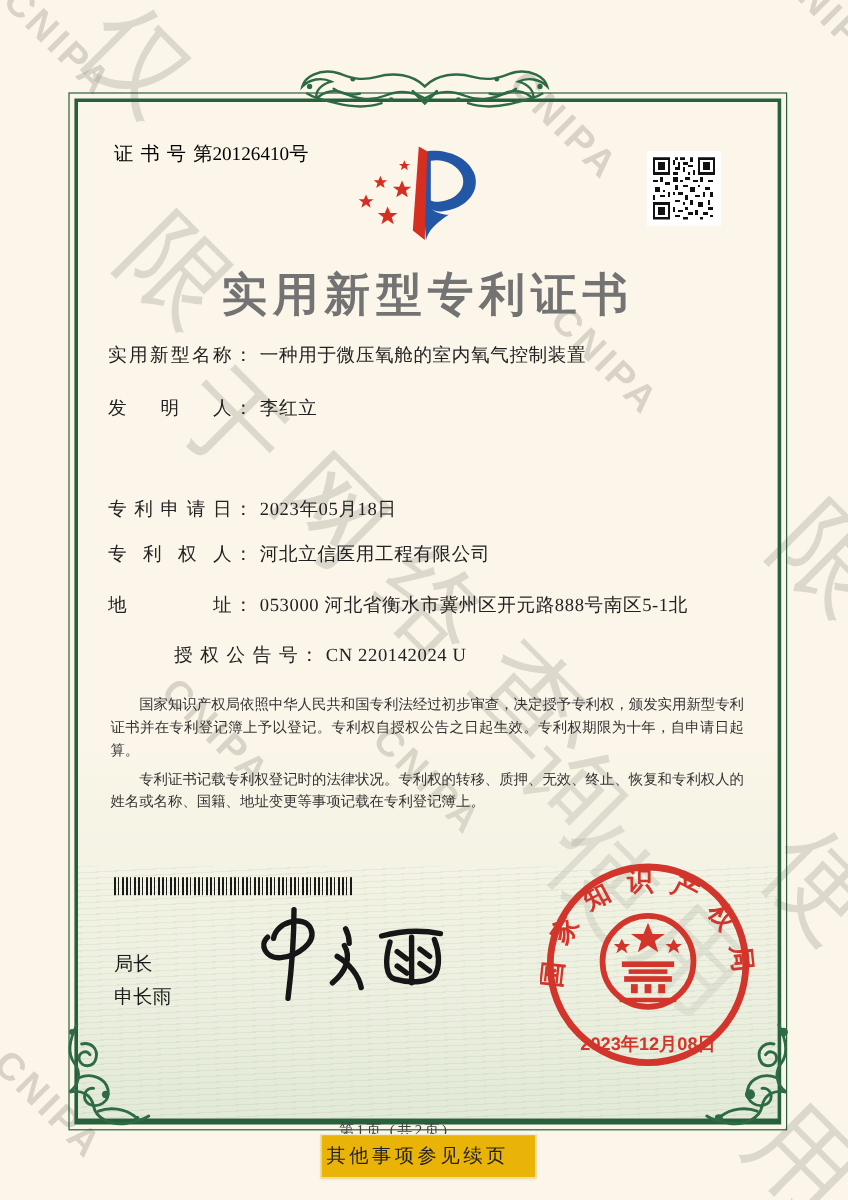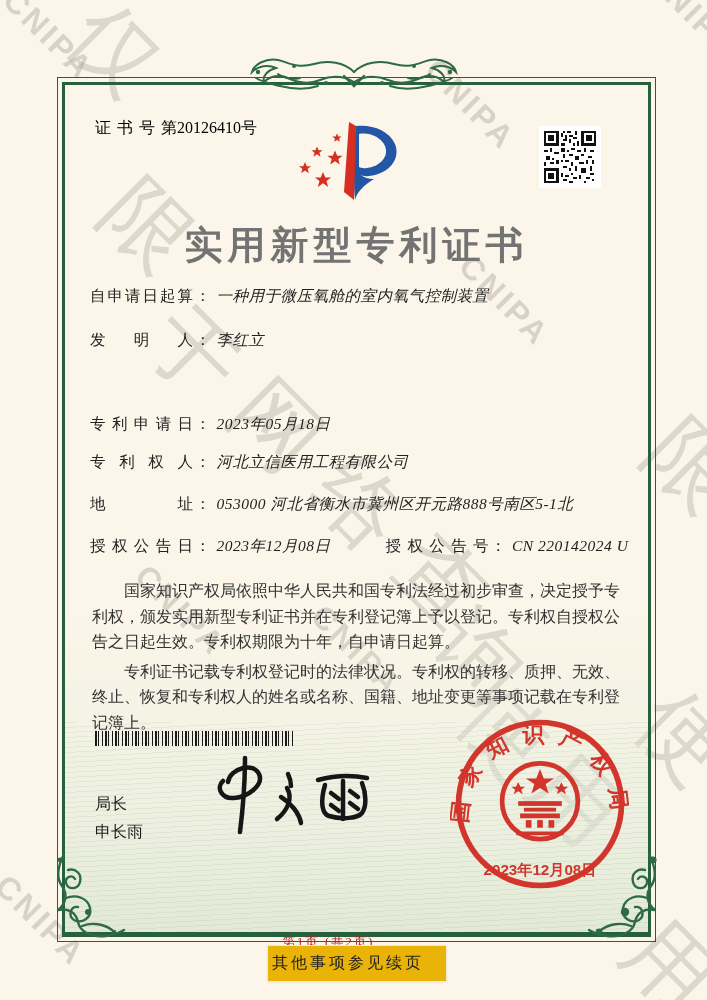--- a/index.html
+++ b/index.html
@@ -32,34 +32,34 @@
   .content { position:absolute; left:0; top:0; width:707px; height:1000px; z-index:4; }
   .cert-no { position:absolute; left:95px; top:118px; font-size:16px; color:#000000; }
   .cert-no .lbl { letter-spacing:6px; }
   .logo { position:absolute; left:293px; top:122px; }
   .qr { position:absolute; left:539px; top:126px; width:62px; height:62px; background:#fff; padding:5px; }
   .title { position:absolute; left:57px; top:220px; width:599px; text-align:center;
            font-size:38px; font-weight:700; letter-spacing:5px; color:#737373; }
   .row { position:absolute; left:90px; width:540px; font-size:15.5px; color:#222; white-space:nowrap; }
   .row .lbl { display:inline-block; width:103px; text-align:justify; text-align-last:justify; vertical-align:bottom; }
   .row .colon { display:inline-block; margin:0 6px 0 2px; }
-  .row .val { letter-spacing:0.5px;font-style:italic; }
+  .row .val { letter-spacing:0.5px; }
   .row2 { display:flex; }
   .row2 .grp2 { margin-left:55px; }
-  .paras { position:absolute; left:92px; top:578px; width:528px; font-size:16px;
+  .paras { position:absolute; left:92px; top:578px; width:528px; font-size:12px;
            line-height:1.6; color:#333; text-align:justify; }
   .paras p { text-indent:2em; margin-bottom:4px; }
   .barcode { position:absolute; left:95px; top:731px; width:200px; height:15px;
              background:repeating-linear-gradient(90deg,#1a1a1a 0 2px,transparent 2px 3px,#1a1a1a 3px 4px,transparent 4px 7px,#1a1a1a 7px 8px,transparent 8px 10px); }
   .signer { position:absolute; left:95px; top:790px; font-family:"Liberation Sans","DejaVu Sans",sans-serif;
             font-size:16px; color:#1c1c1c; line-height:1.75; }
   .signature { position:absolute; left:200px; top:752px; }
   .seal { position:absolute; left:450px; top:714px; }
   .page-num { position:absolute; left:57px; top:934px; width:543px; text-align:center;
-              font-size:12.5px; color:#b91c1c; letter-spacing:2px; }
+              font-size:12.5px; color:#404040; letter-spacing:2px; }
   .footer-note { position:absolute; left:267px; top:945px; width:180px; 
                  background:#eab308; border:1px solid #efe9d8; box-shadow:0 1px 2px rgba(0,0,0,0.06);
                  font-size:16px; letter-spacing:3px; color:#222; padding:7px 4px; }
 </style>
 </head>
 <body>
 
 <div class="page">
 
   <span class="wm wm-char" style="left:72px;  top:-8px;">仅</span>
@@ -211,38 +211,35 @@
           <rect x="12" y="24" width="2" height="1"></rect>
           <rect x="19" y="24" width="1" height="1"></rect>
         <rect x="22" y="20" width="2" height="1"></rect>
           <rect x="23" y="23" width="1" height="1"></rect>
       </g>
     </svg>
 
     <div class="title">实用新型专利证书</div>
 
     <div class="row" style="top:286px;">
-      <span class="lbl">自申请日起算</span><span class="colon">：</span><span class="val">一种用于微压氧舱的室内氧气控制装置</span>
+      <span class="lbl">实用新型名称</span><span class="colon">：</span><span class="val">一种用于微压氧舱的室内氧气控制装置</span>
     </div>
     <div class="row" style="top:330px;">
       <span class="lbl">发明人</span><span class="colon">：</span><span class="val">李红立</span>
     </div>
     <div class="row" style="top:414px;">
       <span class="lbl">专利申请日</span><span class="colon">：</span><span class="val">2023年05月18日</span>
     </div>
     <div class="row" style="top:452px;">
       <span class="lbl">专利权人</span><span class="colon">：</span><span class="val">河北立信医用工程有限公司</span>
     </div>
     <div class="row" style="top:494px;">
       <span class="lbl">地址</span><span class="colon">：</span><span class="val">053000 河北省衡水市冀州区开元路888号南区5-1北</span>
     </div>
     <div class="row row2" style="top:536px;">
-      <span class="grp">
-        <span class="lbl">授权公告日</span><span class="colon">：</span><span class="val">2023年12月08日</span>
-      </span>
       <span class="grp2">
         <span class="lbl">授权公告号</span><span class="colon">：</span><span class="val">CN 220142024 U</span>
       </span>
     </div>
 
     <div class="paras">
       <p>国家知识产权局依照中华人民共和国专利法经过初步审查，决定授予专利权，颁发实用新型专利证书并在专利登记簿上予以登记。专利权自授权公告之日起生效。专利权期限为十年，自申请日起算。</p>
       <p>专利证书记载专利权登记时的法律状况。专利权的转移、质押、无效、终止、恢复和专利权人的姓名或名称、国籍、地址变更等事项记载在专利登记簿上。</p>
     </div>
 

